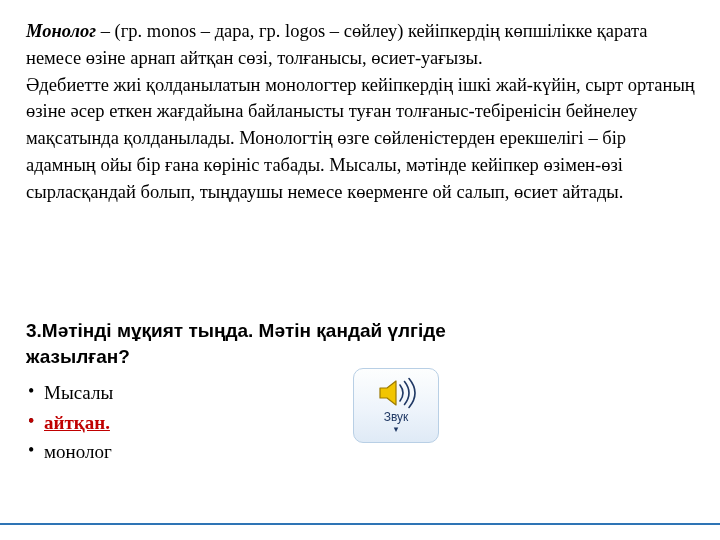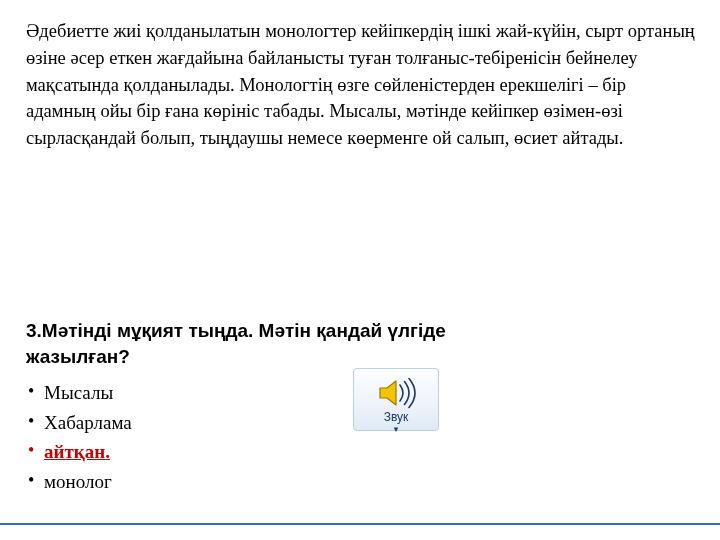--- a/index.html
+++ b/index.html
@@ -75,24 +75,24 @@
     text-decoration: underline;
   }
   .options li.answer .bullet {
     color: #c00000;
   }
   .sound-widget {
     position: absolute;
     left: 353px;
     top: 368px;
     width: 86px;
-    height: 63px;
+    height: 75px;
     background: linear-gradient(#fdfefe, #eef4fb 55%, #dfeaf6);
     border: 1px solid #b8cfe5;
-    border-radius: 4px;
+    border-radius: 10px;
     box-sizing: border-box;
     text-align: center;
     font-family: "Liberation Sans", sans-serif;
   }
   .sound-widget .speaker {
     margin-top: 6px;
     height: 36px;
     display: flex;
     align-items: center;
     justify-content: center;
@@ -116,33 +116,33 @@
     height: 2px;
     background: #2e74b5;
   }
 </style>
 </head>
 <body>
 
 <div class="page">
 
   <div class="intro">
+    <p><span class="term">Монолог</span><span> – (гр. monos – дара, гр. logos – сөйлеу) кейіпкердің көпшілікке қарата немесе өзіне арнап айтқан сөзі, толғанысы, өсиет-уағызы.</span></p>
     <p>Әдебиетте жиі қолданылатын монологтер кейіпкердің ішкі жай-күйін, сырт ортаның өзіне әсер еткен жағдайына байланысты туған толғаныс-тебіренісін бейнелеу мақсатында қолданылады. Монологтің өзге сөйленістерден ерекшелігі – бір адамның ойы бір ғана көрініс табады. Мысалы, мәтінде кейіпкер өзімен-өзі сырласқандай болып, тыңдаушы немесе көерменге ой салып, өсиет айтады.</p>
   </div>
 
   <div class="task-block">
     <p class="task-title">3.Мәтінді мұқият тыңда. Мәтін қандай үлгіде жазылған?</p>
     <ul class="options">
       <li>
         <span class="bullet">•</span>
         <span class="label">Мысалы</span>
       </li>
       <li>
         <span class="bullet">•</span>
-        <span class="label">Хабарлама</span>
       </li>
       <li class="answer">
         <span class="bullet">•</span>
         <span class="label">айтқан.</span>
       </li>
       <li>
         <span class="bullet">•</span>
         <span class="label">монолог</span>
       </li>
     </ul>

